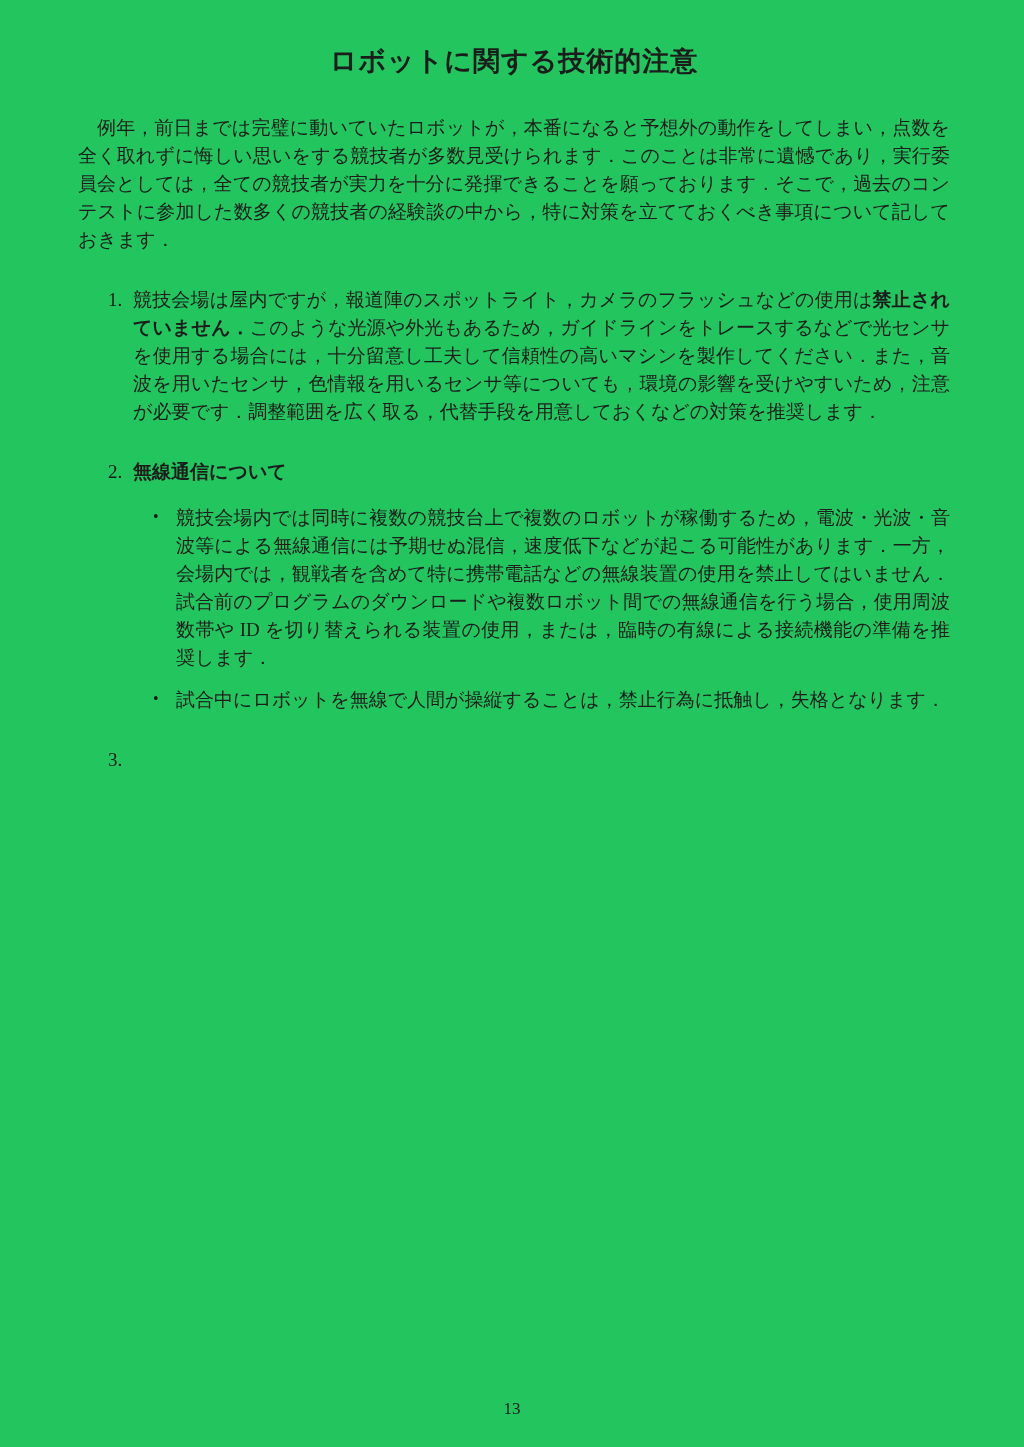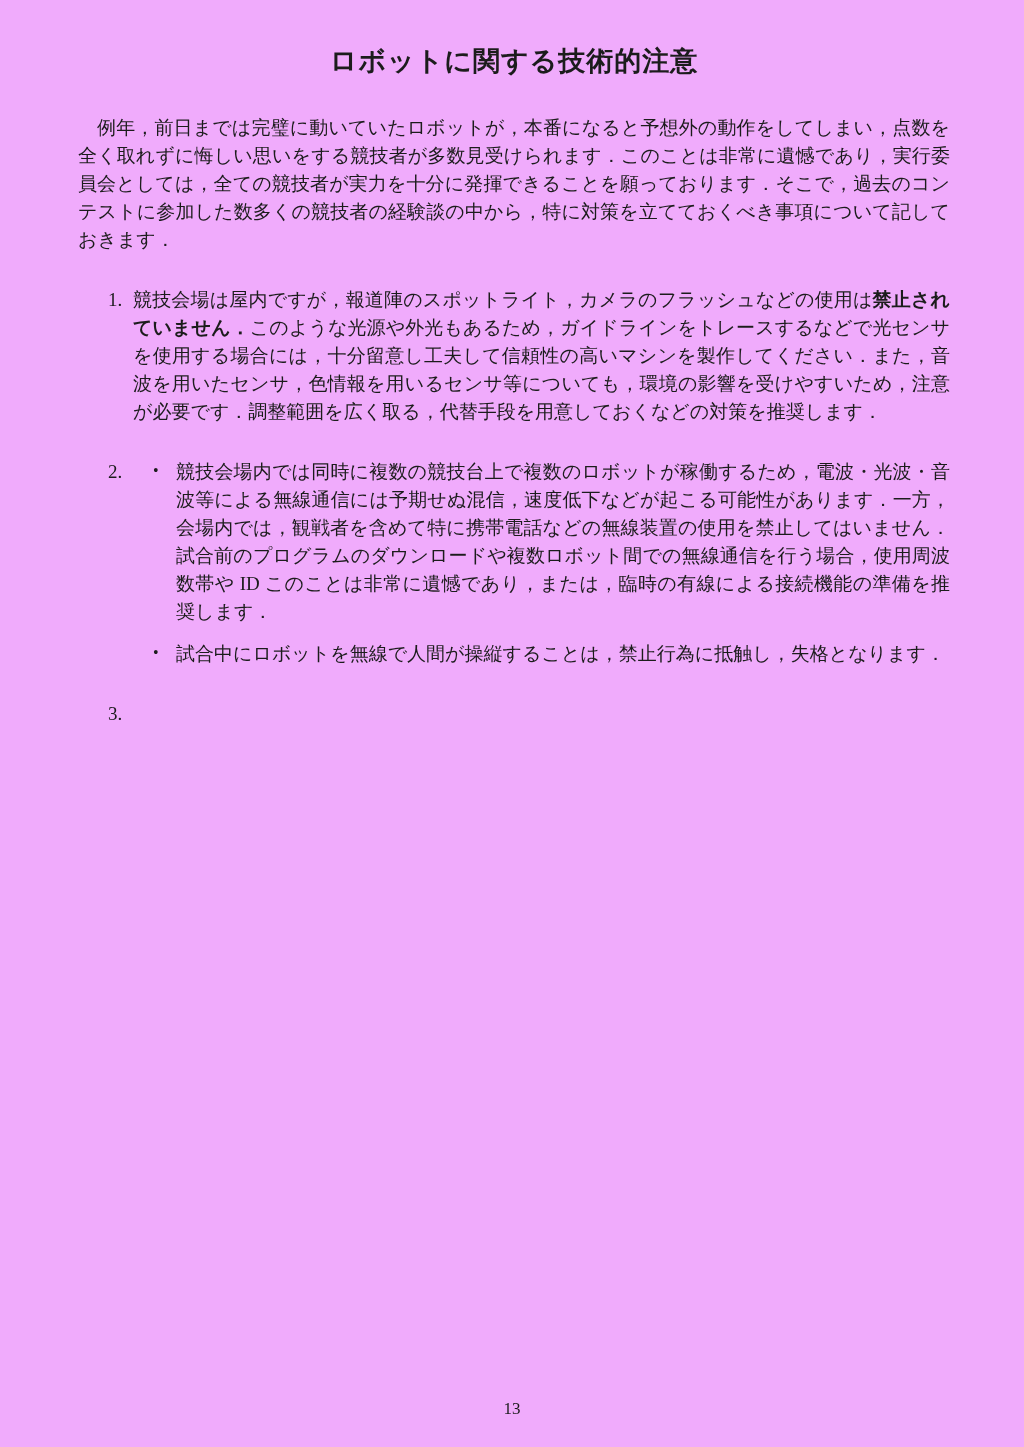--- a/index.html
+++ b/index.html
@@ -4,21 +4,21 @@
 <style>
   html, body {
     margin: 0;
     padding: 0;
     background: #ffffff;
   }
   .page {
     position: relative;
     width: 1024px;
     height: 1447px;
-    background: #f0abfc;
+    background: #22c55e;
     color: #1c1c1c;
     font-family: "Liberation Serif", "DejaVu Serif", serif;
     overflow: hidden;
   }
   .content {
     padding: 0 74px 0 78px;
   }
   .doc-title {
     margin: 44px 0 0 0;
     text-align: center;
@@ -99,24 +99,25 @@
 
     <div class="item">
       <span class="item-num">1.</span>
       <div class="item-body">
         <span>競技会場は屋内ですが，報道陣のスポットライト，カメラのフラッシュなどの使用は</span><span class="gothic-bold">禁止されていません．</span><span>このような光源や外光もあるため，ガイドラインをトレースするなどで光センサを使用する場合には，十分留意し工夫して信頼性の高いマシンを製作してください．また，音波を用いたセンサ，色情報を用いるセンサ等についても，環境の影響を受けやすいため，注意が必要です．調整範囲を広く取る，代替手段を用意しておくなどの対策を推奨します．</span>
       </div>
     </div>
 
     <div class="item">
       <span class="item-num">2.</span>
+      <div class="item-heading">無線通信について</div>
       <div class="item-body">
         <div class="bullet">
           <span class="bullet-marker">•</span>
-          <span>競技会場内では同時に複数の競技台上で複数のロボットが稼働するため，電波・光波・音波等による無線通信には予期せぬ混信，速度低下などが起こる可能性があります．一方，会場内では，観戦者を含めて特に携帯電話などの無線装置の使用を禁止してはいません．試合前のプログラムのダウンロードや複数ロボット間での無線通信を行う場合，使用周波数帯や ID このことは非常に遺憾であり，または，臨時の有線による接続機能の準備を推奨します．</span>
+          <span>競技会場内では同時に複数の競技台上で複数のロボットが稼働するため，電波・光波・音波等による無線通信には予期せぬ混信，速度低下などが起こる可能性があります．一方，会場内では，観戦者を含めて特に携帯電話などの無線装置の使用を禁止してはいません．試合前のプログラムのダウンロードや複数ロボット間での無線通信を行う場合，使用周波数帯や ID を切り替えられる装置の使用，または，臨時の有線による接続機能の準備を推奨します．</span>
         </div>
         <div class="bullet">
           <span class="bullet-marker">•</span>
           <span>試合中にロボットを無線で人間が操縦することは，禁止行為に抵触し，失格となります．</span>
         </div>
       </div>
     </div>
 
     <div class="item">
       <span class="item-num">3.</span>

